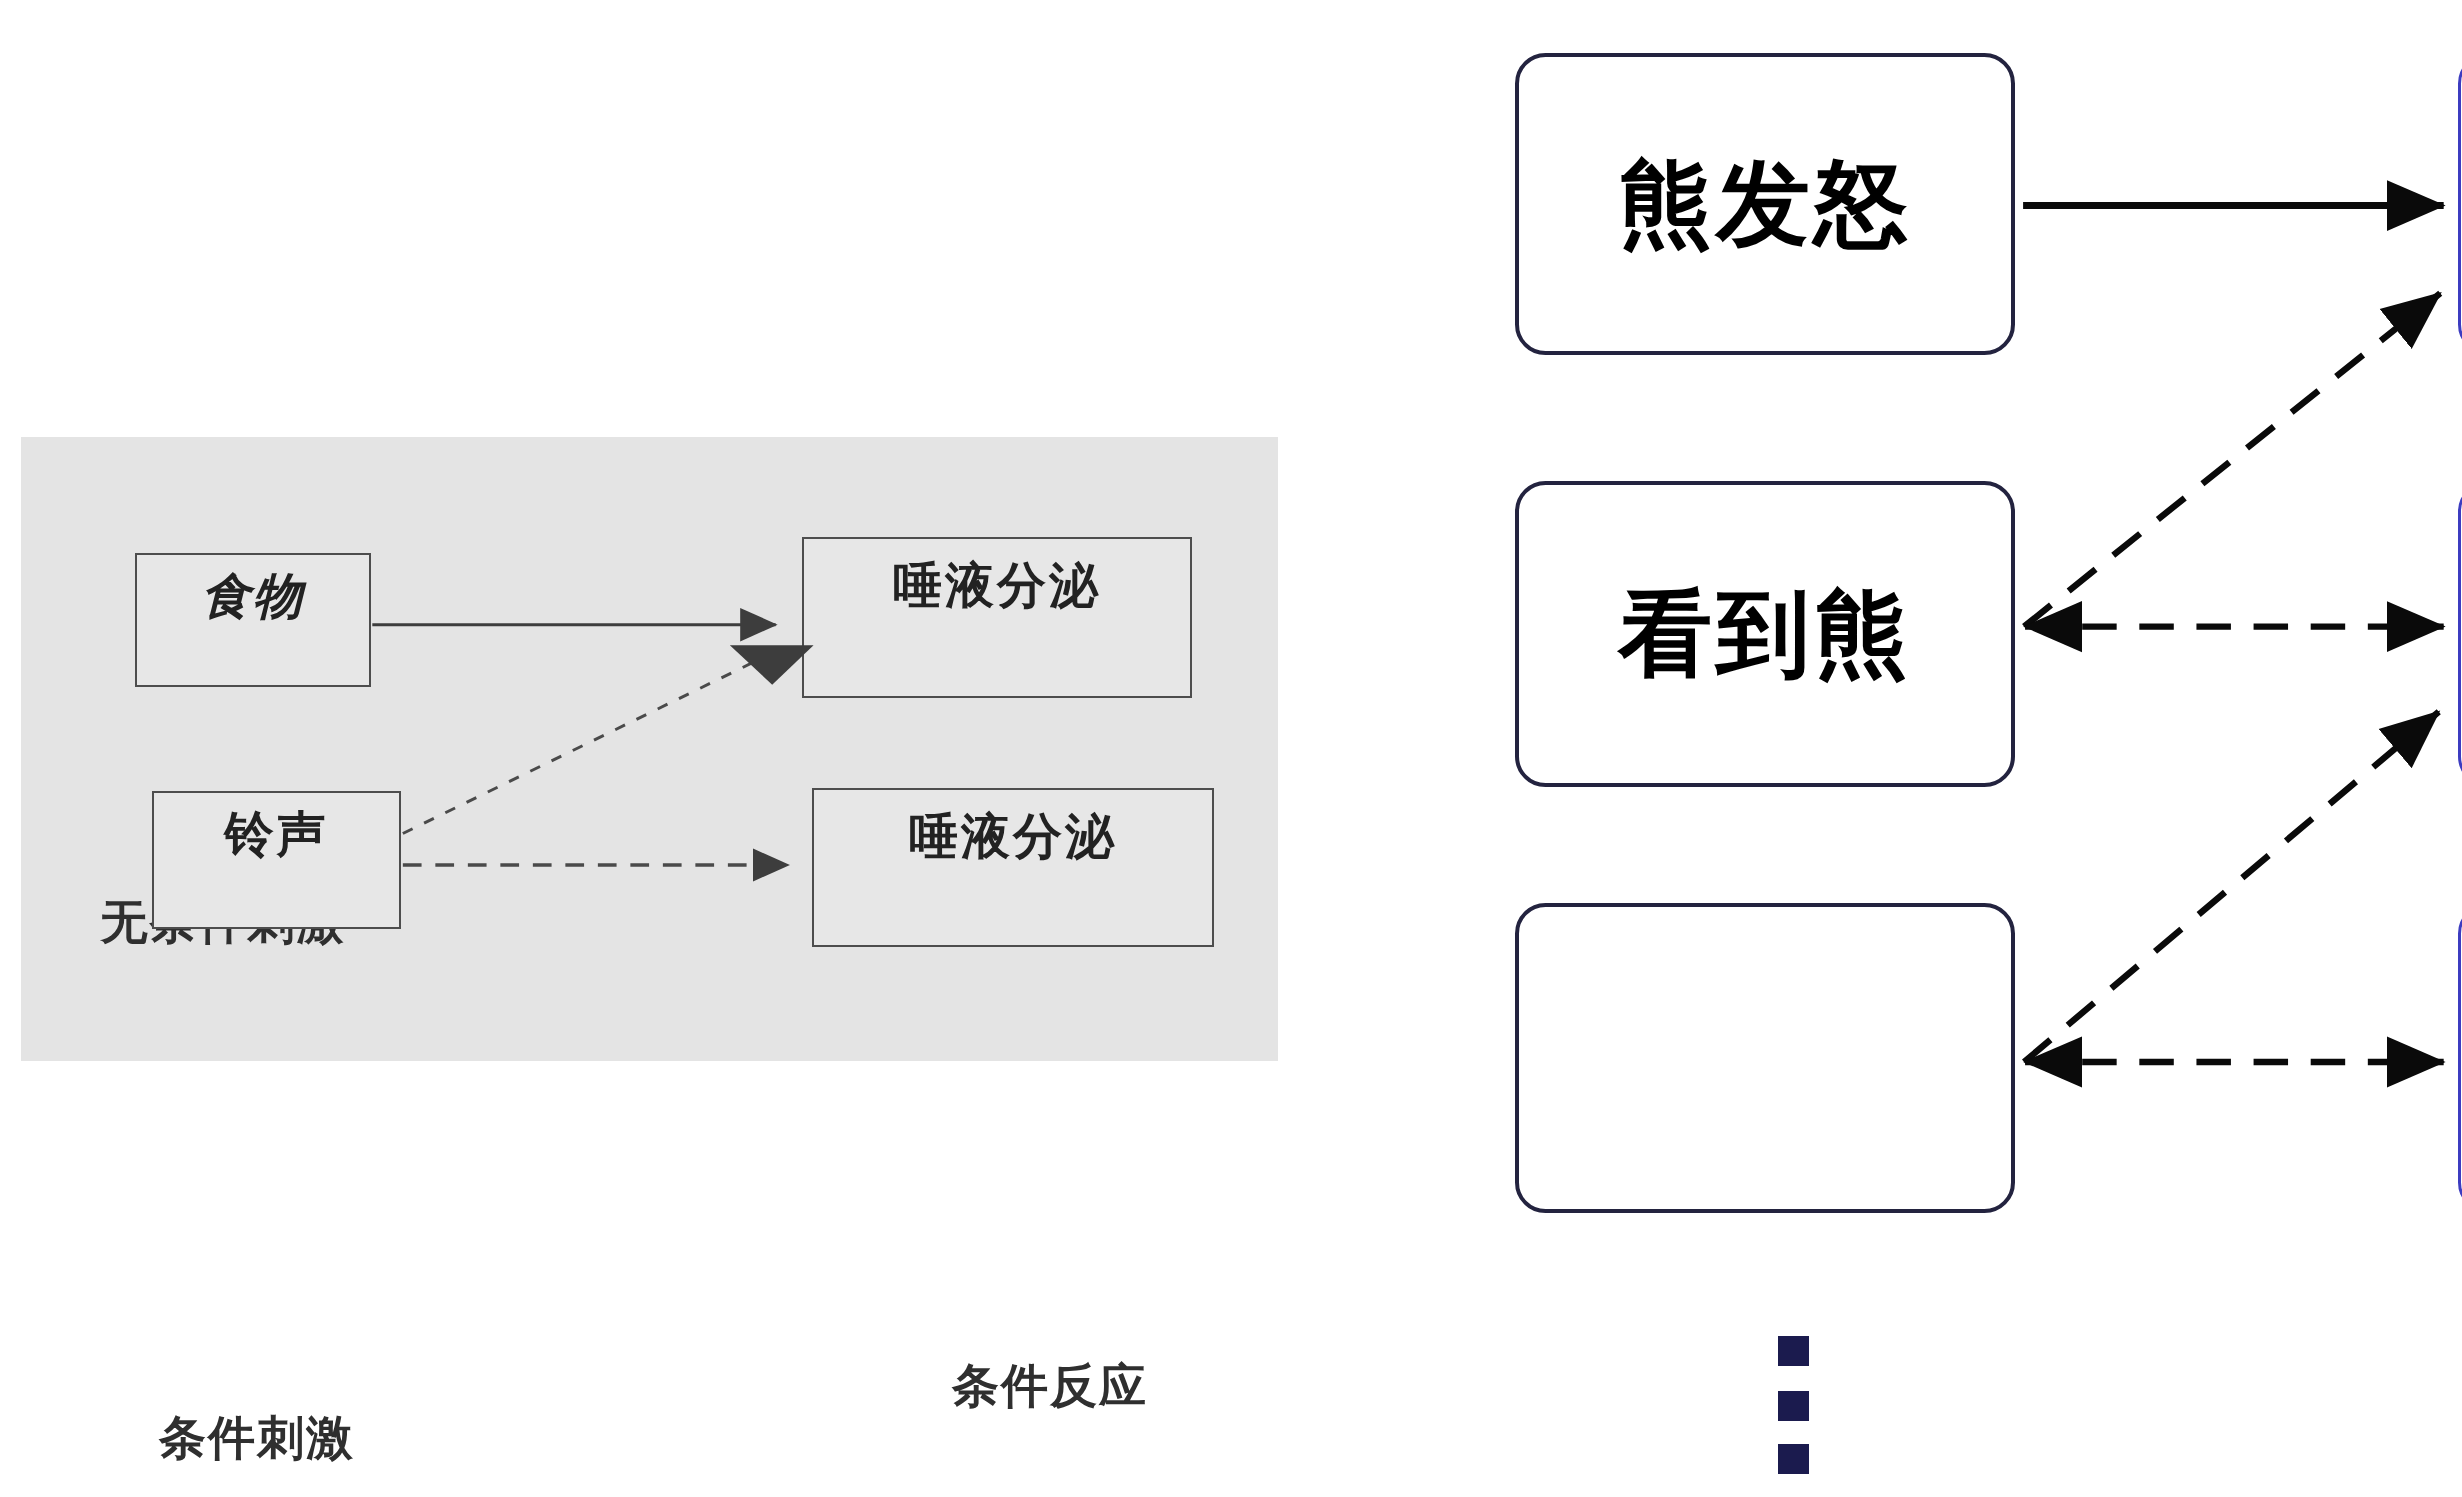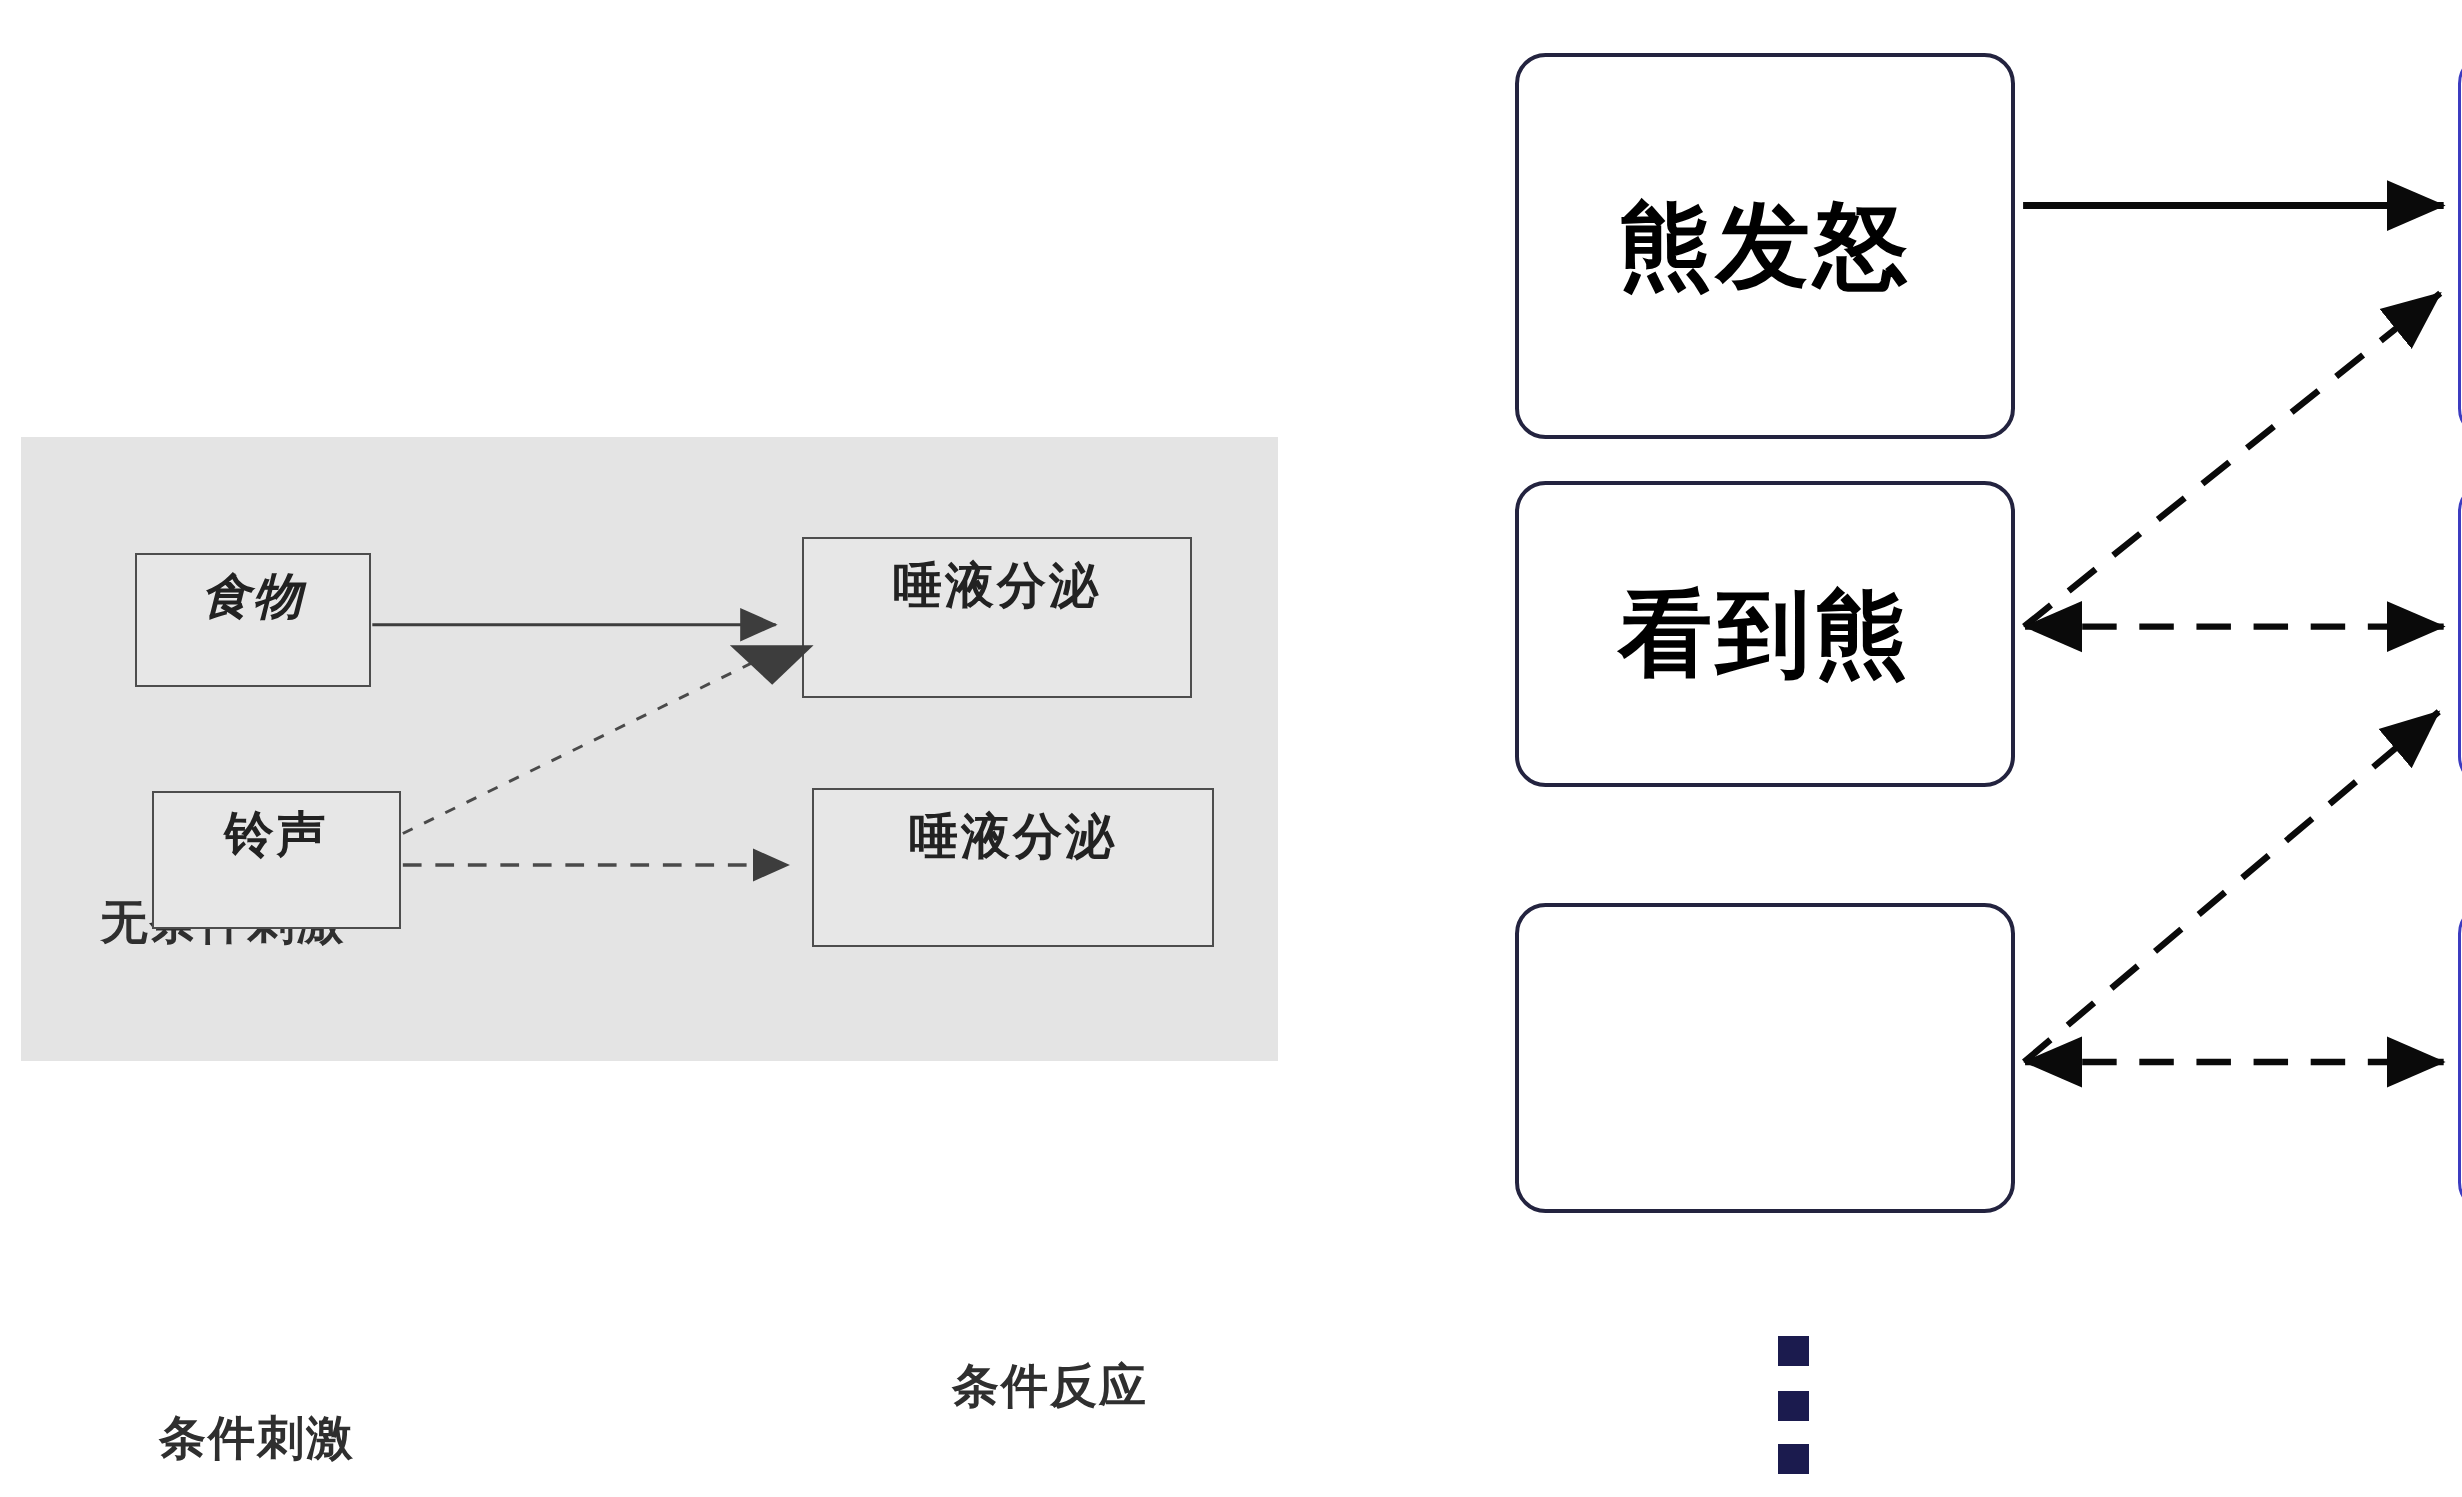--- a/index.html
+++ b/index.html
@@ -24,21 +24,21 @@
   .box-bell{left:152px;top:791px;width:249px;height:138px;}
   .box-sal2{left:812px;top:788px;width:402px;height:159px;}
   .box-sal1 .t,.box-sal2 .t{padding-top:13.8px;}
 
   
   .node{position:absolute;background:#ffffff;box-sizing:border-box;
         border-radius:30.5px;display:flex;align-items:center;justify-content:center;
         flex-direction:column;color:#000;}
   .state{border:4.4px solid #23233f;left:1515px;width:500px;}
   .value{border:3.9px solid #3c3cc0;left:2458px;width:497px;}
-  .row1{top:53px;height:386px;}
+  .row1{top:53px;height:302px;}
   .row2{top:481px;height:306px;}
   .row3{top:903px;height:310px;}
   .node .cjk{font-size:94px;font-weight:700;line-height:1.12;letter-spacing:3.9px;}
 
   
   .dot{position:absolute;width:30.5px;height:29.5px;}
   .dot.l{background:#1b1b4e;left:1778px;}
   .d1{top:1336px;} .d2{top:1391px;} .d3{top:1444px;}
 
   svg.arrows{position:absolute;left:0;top:0;}

